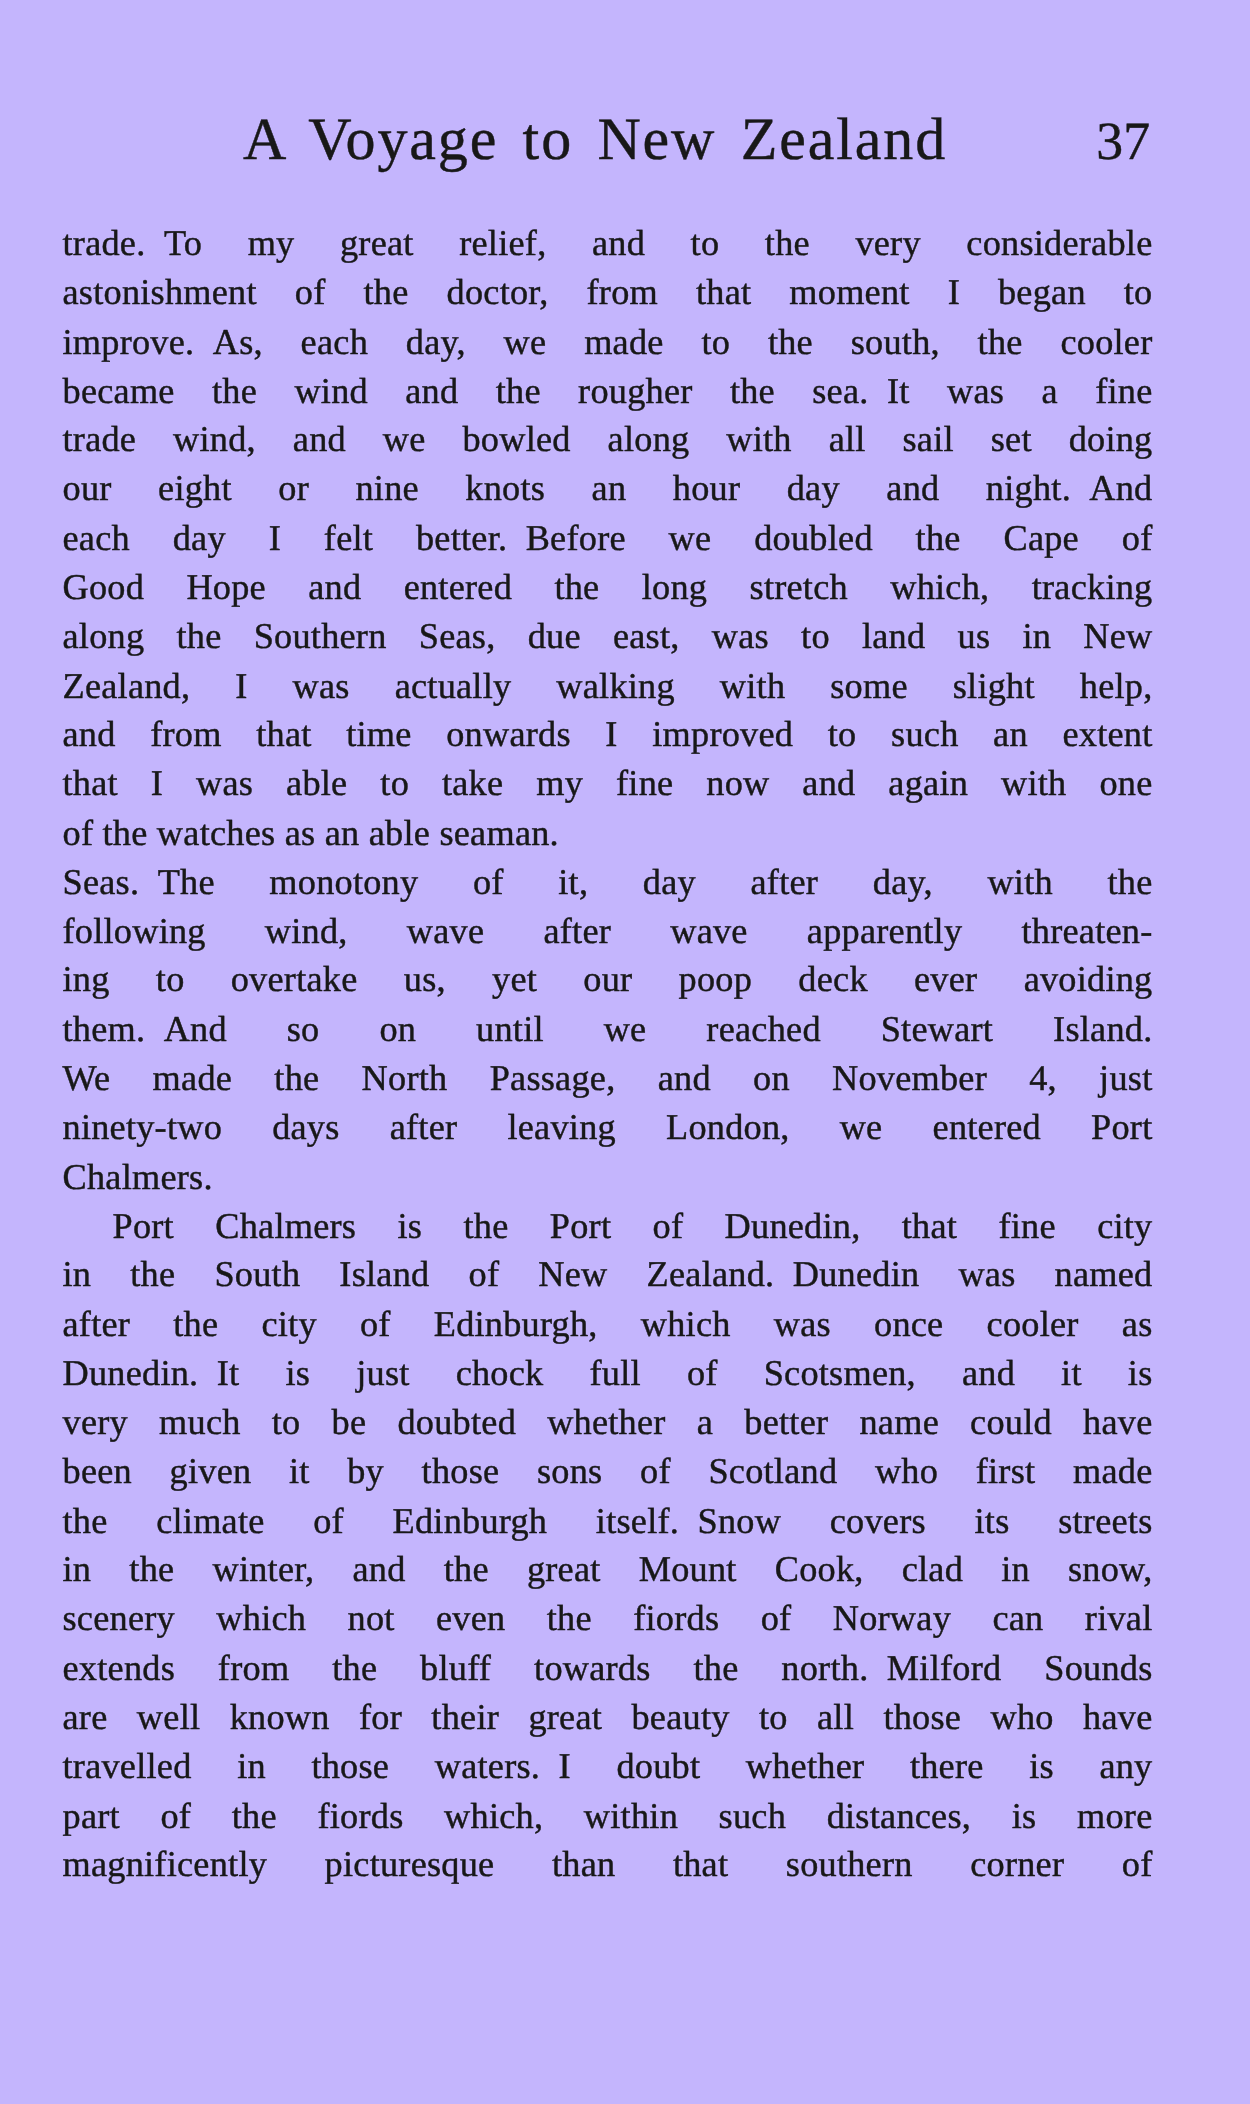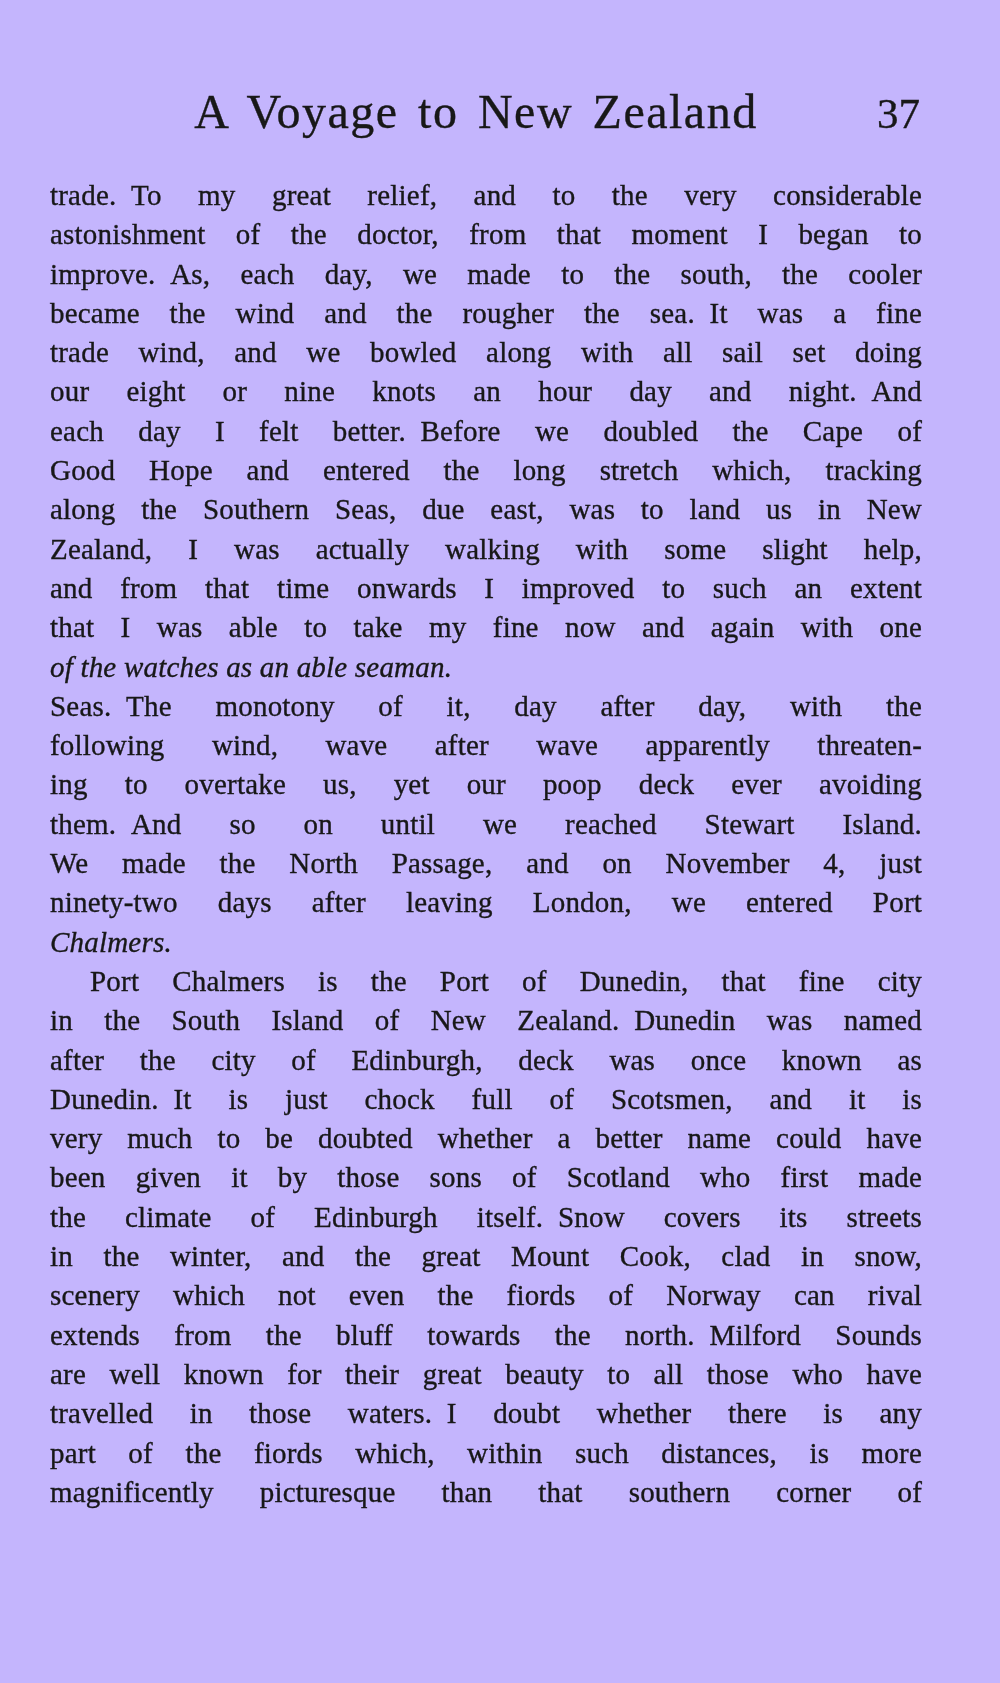--- a/index.html
+++ b/index.html
@@ -53,21 +53,21 @@
     font-size: 29px;
     line-height: 39.3px;
     letter-spacing: 0.2px;
     margin-top: 12px;
   }
   .para { margin: 0; padding: 0; }
   .line {
     text-align: justify;
     text-align-last: justify;
   }
-  .line.last { text-align-last: left; font-style: italic; }
+  .line.last { text-align-last: left; }
   .para.indent .line.first { text-indent: 40px; }
 </style>
 </head>
 <body>
 
 <div class="page">
   <div class="page-header">
     <div class="running-title">A Voyage to New Zealand</div>
     <div class="page-number">37</div>
   </div>
@@ -92,21 +92,21 @@
         <div class="line">following wind, wave after wave apparently threaten-</div>
         <div class="line">ing to overtake us, yet our poop deck ever avoiding</div>
         <div class="line">them. And so on until we reached Stewart Island.</div>
         <div class="line">We made the North Passage, and on November 4, just</div>
         <div class="line">ninety-two days after leaving London, we entered Port</div>
         <div class="line last">Chalmers.</div>
       </div>
       <div class="para indent">
         <div class="line first">Port Chalmers is the Port of Dunedin, that fine city</div>
         <div class="line">in the South Island of New Zealand. Dunedin was named</div>
-        <div class="line">after the city of Edinburgh, deck was once known as</div>
+        <div class="line">after the city of Edinburgh, which was once cooler as</div>
         <div class="line">Dunedin. It is just chock full of Scotsmen, and it is</div>
         <div class="line">very much to be doubted whether a better name could have</div>
         <div class="line">been given it by those sons of Scotland who first made</div>
         <div class="line">the climate of Edinburgh itself. Snow covers its streets</div>
         <div class="line">in the winter, and the great Mount Cook, clad in snow,</div>
         <div class="line">scenery which not even the fiords of Norway can rival</div>
         <div class="line">extends from the bluff towards the north. Milford Sounds</div>
         <div class="line">are well known for their great beauty to all those who have</div>
         <div class="line">travelled in those waters. I doubt whether there is any</div>
         <div class="line">part of the fiords which, within such distances, is more</div>

